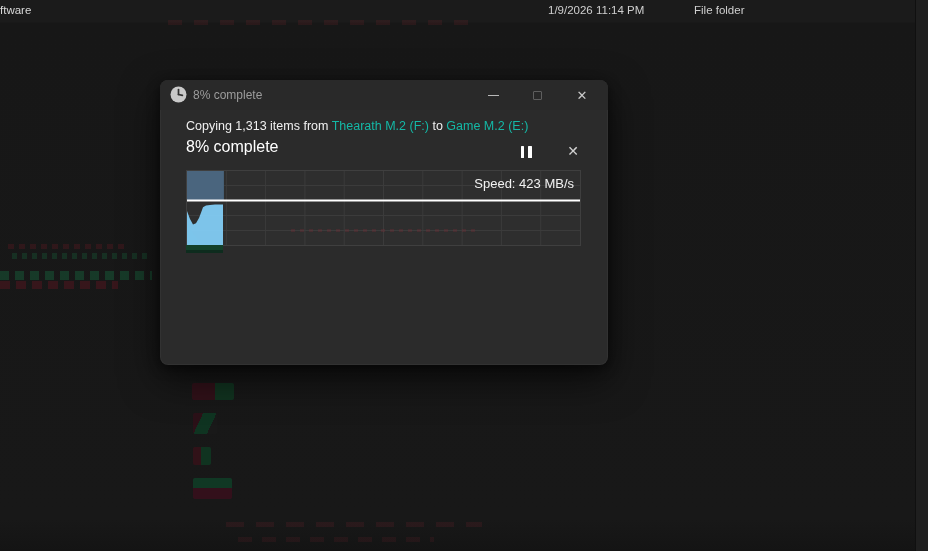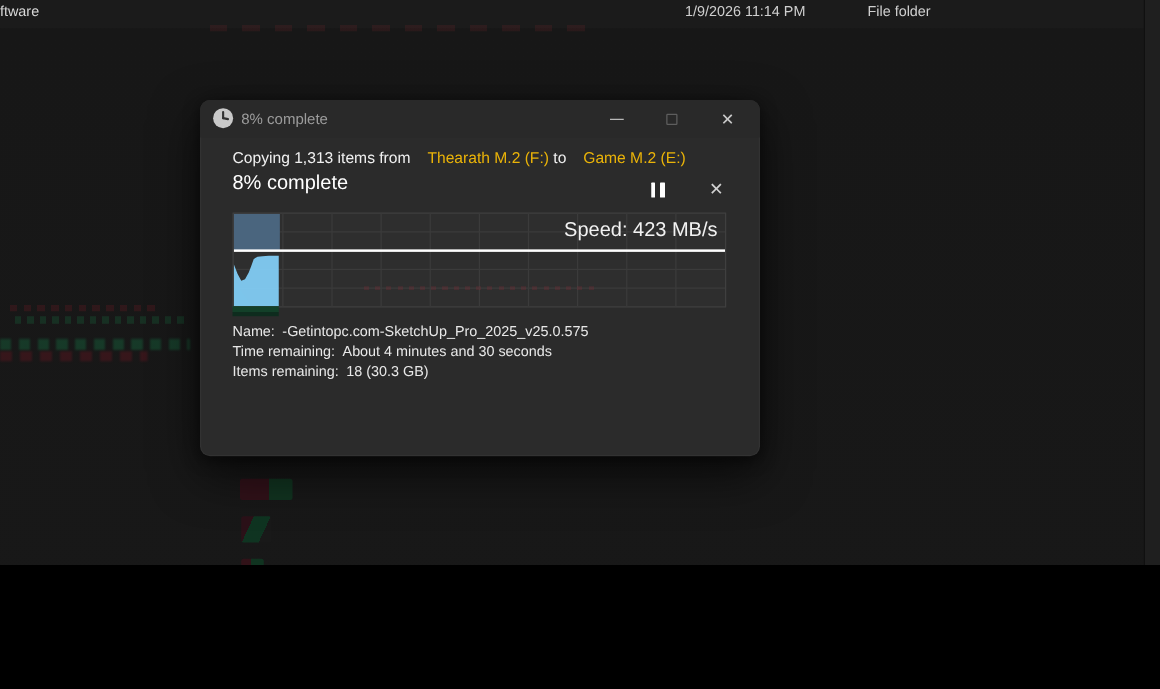--- a/index.html
+++ b/index.html
@@ -1,18 +1,18 @@
 <!DOCTYPE html>
 <html><head>
 <meta charset="utf-8">
 <style>
   * { margin:0; padding:0; box-sizing:border-box; }
   html,body { background:#000; }
   .screen{
-    position:relative; width:928px; height:452px; overflow:hidden;
+    position:relative; width:928px; height:551px; overflow:hidden;
     background:linear-gradient(180deg,#1b1b1b 0px,#1b1b1b 22px,#171717 23px,#181818 520px,#141414 551px);
     font-family:"Liberation Sans",sans-serif;
     padding-left:37px;
   }
   
   .explorer-row{ position:absolute; left:0; top:0; width:928px; height:22px; }
   .explorer-cell{ position:absolute; top:4px; font-size:11.5px; color:#d9d9d9; white-space:nowrap; }
   .cell-name{ left:0px; }
   .cell-date{ left:548px; color:#cfcfcf;text-align:right; }
   .cell-type{ left:694px; color:#cfcfcf; }
@@ -55,33 +55,33 @@
     background:#292929; border-radius:8px 8px 0 0; }
   .titlebar-icon{ position:absolute; left:9px; top:5px; width:19px; height:19px; }
   .dialog-title{ position:absolute; left:33px; top:8px; font-size:12px; color:#9c9c9c; }
   .win-btn{ position:absolute; top:0; width:42px; height:30px;
     display:flex; align-items:center; justify-content:center; cursor:default; }
   .btn-min{ left:312px; } .btn-max{ left:356px; } .btn-close-win{ left:401px; }
   .glyph-min{ display:block; width:11px; height:1px; background:#b8b8b8; }
   .glyph-max{ display:block; width:9px; height:9px; border:1px solid #5e5e5e; border-radius:1px; }
   .glyph-close{ font-size:13px; color:#c9c9c9; line-height:1; }
   .copy-line{ position:absolute; left:26px; top:39px; font-size:12.5px; color:#f0f0f0; white-space:nowrap; }
-  .drive-link{ color:#eab308;margin-left:10px; }
+  .drive-link{ color:#14b8a6; }
   .heading{ position:absolute; left:26px; top:58px; font-size:16px; font-weight:400; color:#ffffff; }
   .pause-btn{ position:absolute; left:352px; top:60px; width:28px; height:24px;
     display:flex; align-items:center; justify-content:center; gap:4px; cursor:pointer; }
   .pause-bar{ display:block; width:3.5px; height:12px; background:#ffffff; border-radius:.5px; }
   .cancel-btn{ position:absolute; left:399px; top:59px; width:28px; height:24px;
     display:flex; align-items:center; justify-content:center; cursor:pointer; }
   .cancel-glyph{ font-size:14px; color:#d2d2d2; line-height:1; }
   
   .chart{ position:absolute; left:26px; top:90px; width:395px; height:76px;
     background:#2e2e2e; border:1px solid #3f3f3f; }
   .chart svg{ position:absolute; left:0; top:0; }
-  .speed-label{ position:absolute; right:6px; top:5px; font-size:16px; color:#f2f2f2; z-index:2; }
+  .speed-label{ position:absolute; right:6px; top:5px; font-size:13px; color:#f2f2f2; z-index:2; }
   .chart-speckles{ position:absolute; left:104px; top:58px; width:186px; height:3px; opacity:.28;
     background:repeating-linear-gradient(90deg, rgba(150,40,54,.8) 0 4px, transparent 4px 9px); z-index:2;}
   .chart-under-strip{ position:absolute; left:26px; top:165px; width:37px; height:8px;
     background:linear-gradient(180deg,#134029 0 60%, #0e2c1e 60%); z-index:3; }
   
   .details{ position:absolute; left:26px; top:178px; font-size:11.5px; line-height:16px; color:#e8e8e8; }
   .detail-row{ white-space:nowrap; }
   .detail-label{ margin-right:6px; }
   
   .footer{ position:absolute; left:0; right:0; top:243px; bottom:0;
@@ -174,28 +174,17 @@
           <rect x="0" y="0" width="36.9" height="29.5" fill="#4a657e"></rect>
           <polygon points="0,52.1 7,63.4 15,74 0,74" fill="#174538"></polygon>
           <polygon points="0,74 0,40.1 3,47.9 6,53.6 9,52.3 12,47.0 14,41.8 16,36.2 19,34.4 23,34.0 28,33.5 33,33.5 36,33.5 36,74" fill="#82ccf4" opacity="0.95"></polygon>
           <rect x="0" y="28.5" width="393" height="2" fill="#ffffff"></rect>
         </svg>
       <span class="speed-label">Speed: 423 MB/s</span>
       <span class="chart-speckles"></span>
     </div>
     <div class="chart-under-strip"></div>
 
-    <div class="details">
-      <div class="detail-row">
-        <span class="detail-label">Name:</span><span>-Getintopc.com-SketchUp_Pro_2025_v25.0.575</span>
-      </div>
-      <div class="detail-row">
-        <span class="detail-label">Time remaining:</span><span>About 4 minutes and 30 seconds</span>
-      </div>
-      <div class="detail-row">
-        <span class="detail-label">Items remaining:</span><span>18 (30.3 GB)</span>
-      </div>
-    </div>
 
   </div>
 
 
 </div>
 
 </body></html>

